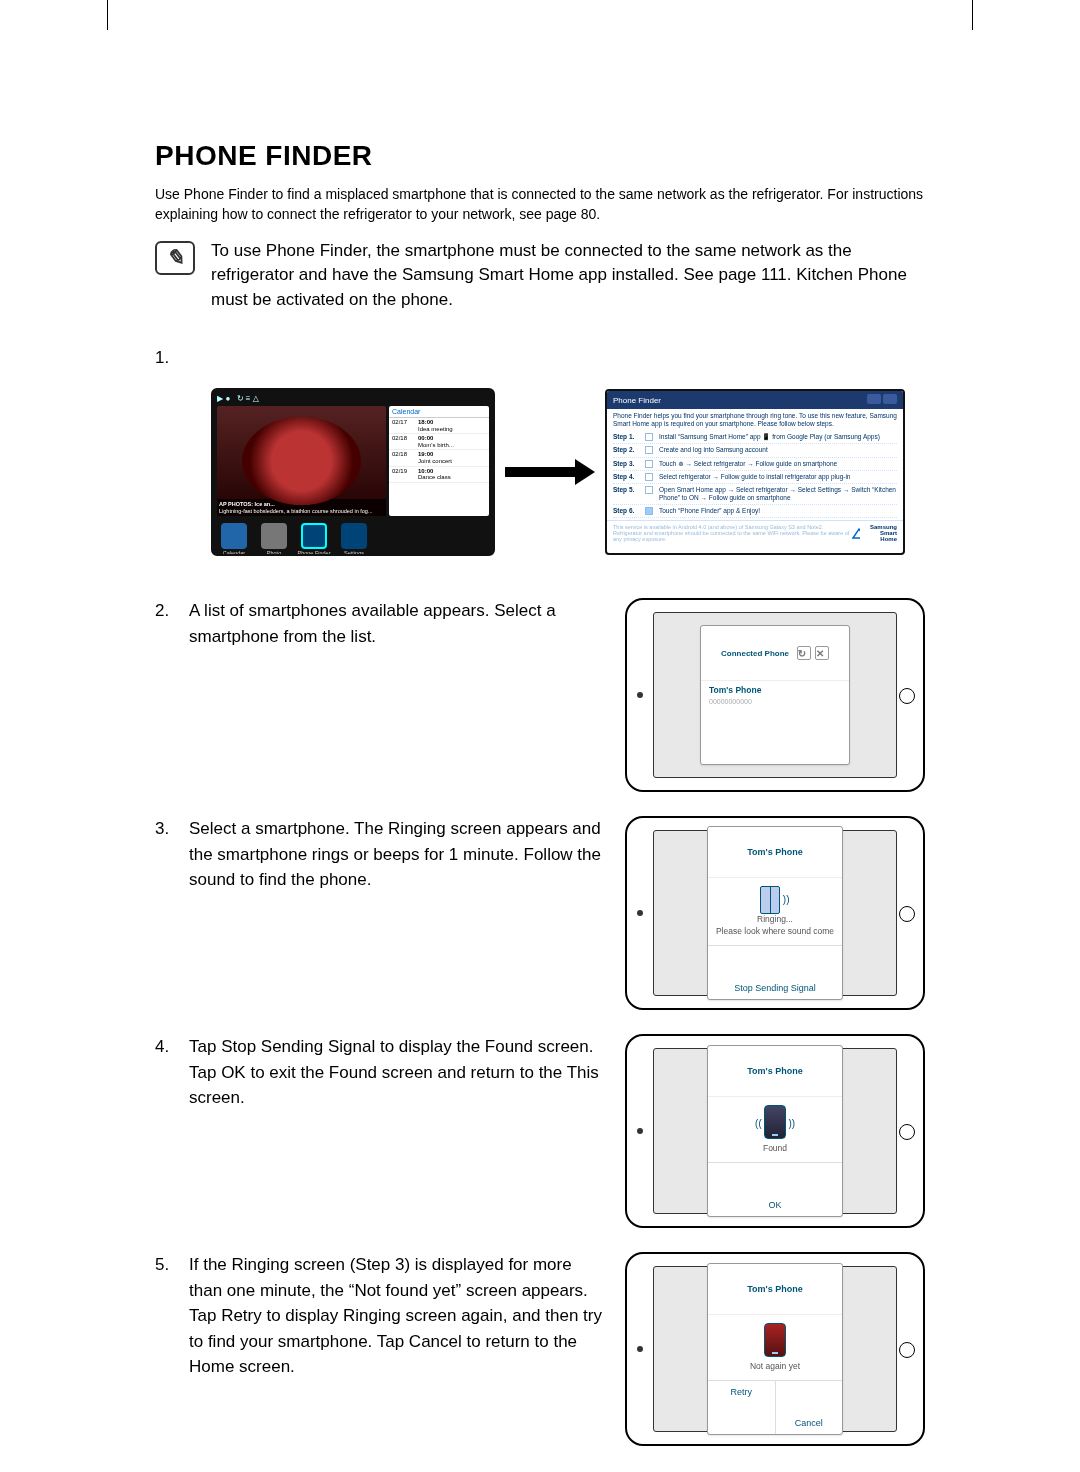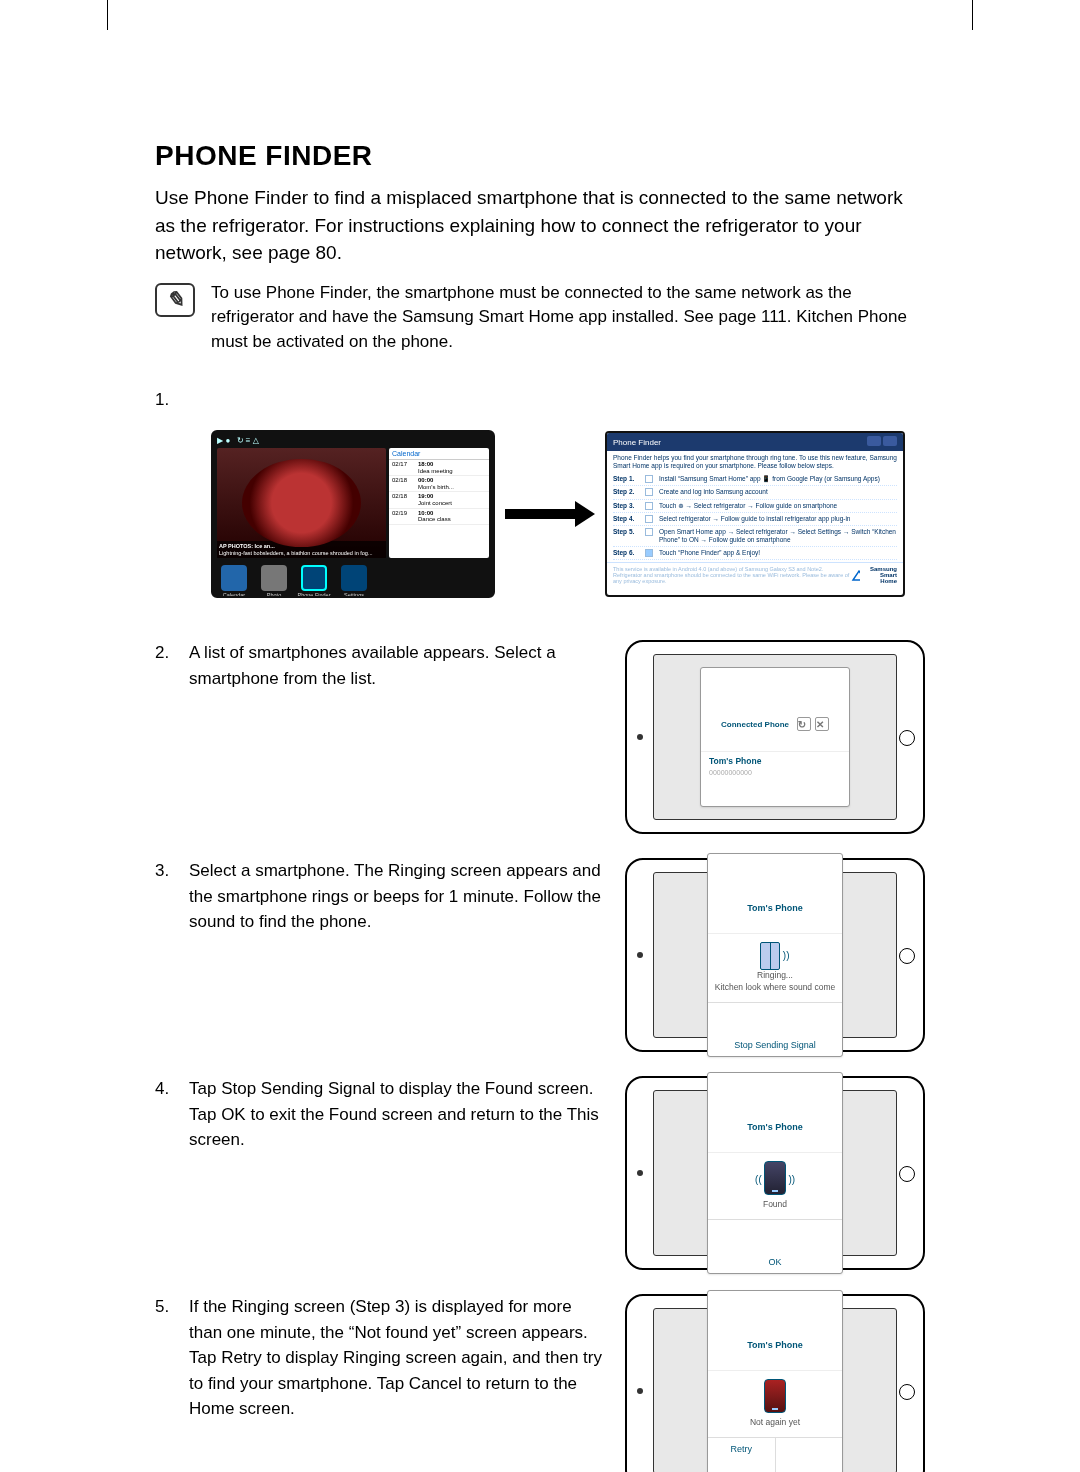--- a/index.html
+++ b/index.html
@@ -3,21 +3,21 @@
 <meta charset="utf-8">
 <style>
   * { box-sizing: border-box; margin: 0; padding: 0; }
   body { background: #fff; font-family: Arial, Helvetica, sans-serif; color: #000; }
   .page-outer { width: 1050px; height: 1472px; margin: 0 auto; position: relative; }
   .crop-left, .crop-right { position: absolute; top: 0; height: 30px; border-left: 1px solid #000; }
   .crop-left { left: 92px; }
   .crop-right { right: 92px; }
   .page { position: absolute; left: 92px; right: 92px; top: 70px; bottom: 70px; padding: 70px 48px 30px 48px; }
   h1 { font-size: 28px; font-weight: bold; letter-spacing: .5px; margin-bottom: 12px; }
-  .intro { font-size: 19px; line-height: 1.45; margin-bottom: 14px; }
+  .intro { font-size: 14px; line-height: 1.45; margin-bottom: 14px; }
   .note-row { display: flex; gap: 16px; margin-bottom: 32px; }
   .note-icon { width: 40px; height: 40px; flex-shrink: 0; }
   .note-icon .box { width: 40px; height: 34px; border: 2px solid #333; border-radius: 6px; display: flex; align-items: center; justify-content: center; margin-top: 2px; }
   .note-icon .pen { font-size: 22px; font-style: italic; font-weight: bold; color: #333; }
   .note-text { font-size: 17px; line-height: 1.45; }
   .step { display: flex; gap: 12px; font-size: 17px; line-height: 1.5; margin-bottom: 18px; }
   .step .num { flex-shrink: 0; width: 22px; }
   .block { display: flex; align-items: flex-start; gap: 20px; margin-bottom: 24px; }
   .block .left { flex: 1; }
   .block .right { flex-shrink: 0; display:flex; align-items:center; }
@@ -57,21 +57,21 @@
   .pf-foot svg { display:block; }
   .pf-foot .brand { text-align:right; color:#036; font-weight:bold; font-size:6px; line-height:1; }
 
   
   .device { width: 300px; height: 194px; border: 2px solid #000; border-radius: 18px; background:#fff; position:relative; display:flex; align-items:center; justify-content:center; padding:18px 40px; }
   .device::before, .device::after { content:""; position:absolute; background:#333; border-radius:50%; }
   .device::before { left:10px; top:50%; width:6px; height:6px; margin-top:-3px; }
   .device::after { right:8px; top:50%; width:14px; height:14px; margin-top:-7px; border:1px solid #000; background:#fff; }
   .device .bg { position:absolute; inset:12px 26px; background:#e8e8e8; border:1px solid #333; border-radius:3px; }
   .card { position:relative; background:#fff; border:1px solid #999; border-radius:3px; width: 136px; font-size:9px; text-align:center; box-shadow:0 1px 2px rgba(0,0,0,.1); }
-  .card .hdr { padding:20px; font-weight:bold; font-size:9px; border-bottom:1px solid #eee; color:#057; display:flex; justify-content:space-between; align-items:center;margin-top:29px; }
+  .card .hdr { padding:20px; font-weight:bold; font-size:9px; border-bottom:1px solid #eee; color:#057; display:flex; justify-content:space-between; align-items:center; }
   .card .hdr.center { justify-content:center; }
   .card .body { padding:8px 6px; color:#555; font-size:8.5px; line-height:1.4; }
   .card .btns { display:flex; border-top:1px solid #ddd; }
   .card .btn { flex:1; padding:6px; font-size:9px; color:#057; border-right:1px solid #ddd; text-align:center; }
   .card .btn:last-child { border-right:none;margin-top:31px; }
   .phone-ico { width:22px; height:34px; border:1.5px solid #057; border-radius:4px; margin:0 auto 4px; position:relative; background:linear-gradient(#446,#223); }
   .phone-ico.not { background:linear-gradient(#a22,#511); }
   .phone-ico::after{content:""; position:absolute; bottom:2px; left:50%; width:6px; height:2px; margin-left:-3px; background:#9cf;}
   .wave { display:inline-block; color:#057; font-size:10px; vertical-align:middle;}
   .mini-icons span { display:inline-block; width:14px; height:14px; border:1px solid #999; border-radius:2px; margin-left:2px; font-size:10px; line-height:13px; color:#777;}
@@ -239,21 +239,21 @@
         <div class="device">
           <div class="bg"></div>
           <div class="card">
             <div class="hdr center">
                 <span>Tom's Phone</span>
               </div>
             <div class="body">
               <span class="fridge-ico"></span>
               <span class="wave">))</span><br>
               <span>Ringing...</span><br>
-              <span>Kitchen look where sound come</span>
+              <span>Please look where sound come</span>
             </div>
             <div class="btns">
                 <div class="btn">Stop Sending Signal</div>
               </div>
           </div>
         </div>
       </div>
     </div>
 
     <div class="block">

